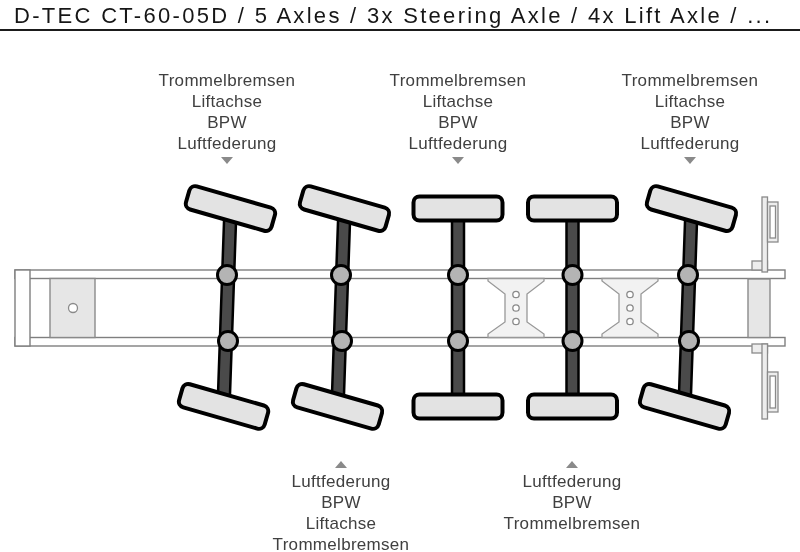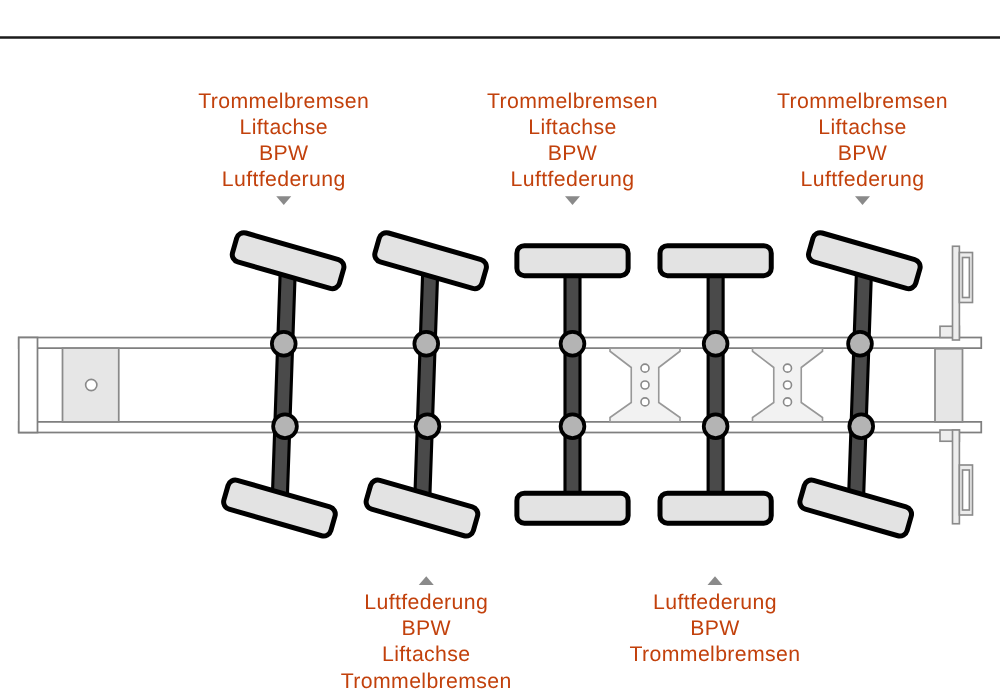--- a/index.html
+++ b/index.html
@@ -9,21 +9,21 @@
     overflow:hidden;
   }
   .title{
     position:absolute;left:14px;top:3px;font-size:22px;line-height:26px;
     letter-spacing:2.3px;white-space:nowrap;color:#161616;
   }
   .divider{position:absolute;left:0;top:29px;width:800px;height:0;border-top:2px solid #1b1b1b;}
   .refnum{position:absolute;left:11px;top:40px;font-size:15px;line-height:18px;color:#161616;}
   .lg{
     position:absolute;width:170px;text-align:center;
-    font-size:17px;line-height:21px;letter-spacing:0.3px;color:#c2410c;
+    font-size:17px;line-height:21px;letter-spacing:0.3px;color:#404040;
   }
   .lg.top{top:70px;}
   .lg.bot{top:461px;}
   .tri{width:0;height:0;border-left:6.5px solid transparent;border-right:6.5px solid transparent;}
   .tri.down{border-top:7.5px solid #8a8a8a;margin:3px auto 0 auto;}
   .tri.up{border-bottom:7.5px solid #8a8a8a;margin:0 auto 3px auto;}
   svg{position:absolute;left:0;top:0;}
   .rail{fill:#ffffff;stroke:#7f7f7f;stroke-width:1.4;}
   .plate{fill:#e6e6e6;stroke:#8a8a8a;stroke-width:1.4;}
   .lite{fill:#ededed;stroke:#8a8a8a;stroke-width:1.3;}
@@ -31,20 +31,21 @@
   .hole{fill:#ffffff;stroke:#8a8a8a;stroke-width:1.3;}
   .bar{fill:#4a4a4a;stroke:#000;stroke-width:2.5;}
   .wheel{fill:#e3e3e3;stroke:#000;stroke-width:4;}
   .hub{fill:#b4b4b4;stroke:#000;stroke-width:3;}
 </style>
 </head>
 <body>
 
 <div id="screen">
 
+  <div class="title">D-TEC CT-60-05D / 5 Axles / 3x Steering Axle / 4x Lift Axle / ...</div>
   <div class="divider"></div>
 
   <div class="lg top" style="left:142px">
     <div>Trommelbremsen</div>
     <div>Liftachse</div>
     <div>BPW</div>
     <div>Luftfederung</div>
     <div class="tri down"></div>
   </div>
   <div class="lg top" style="left:373px">

